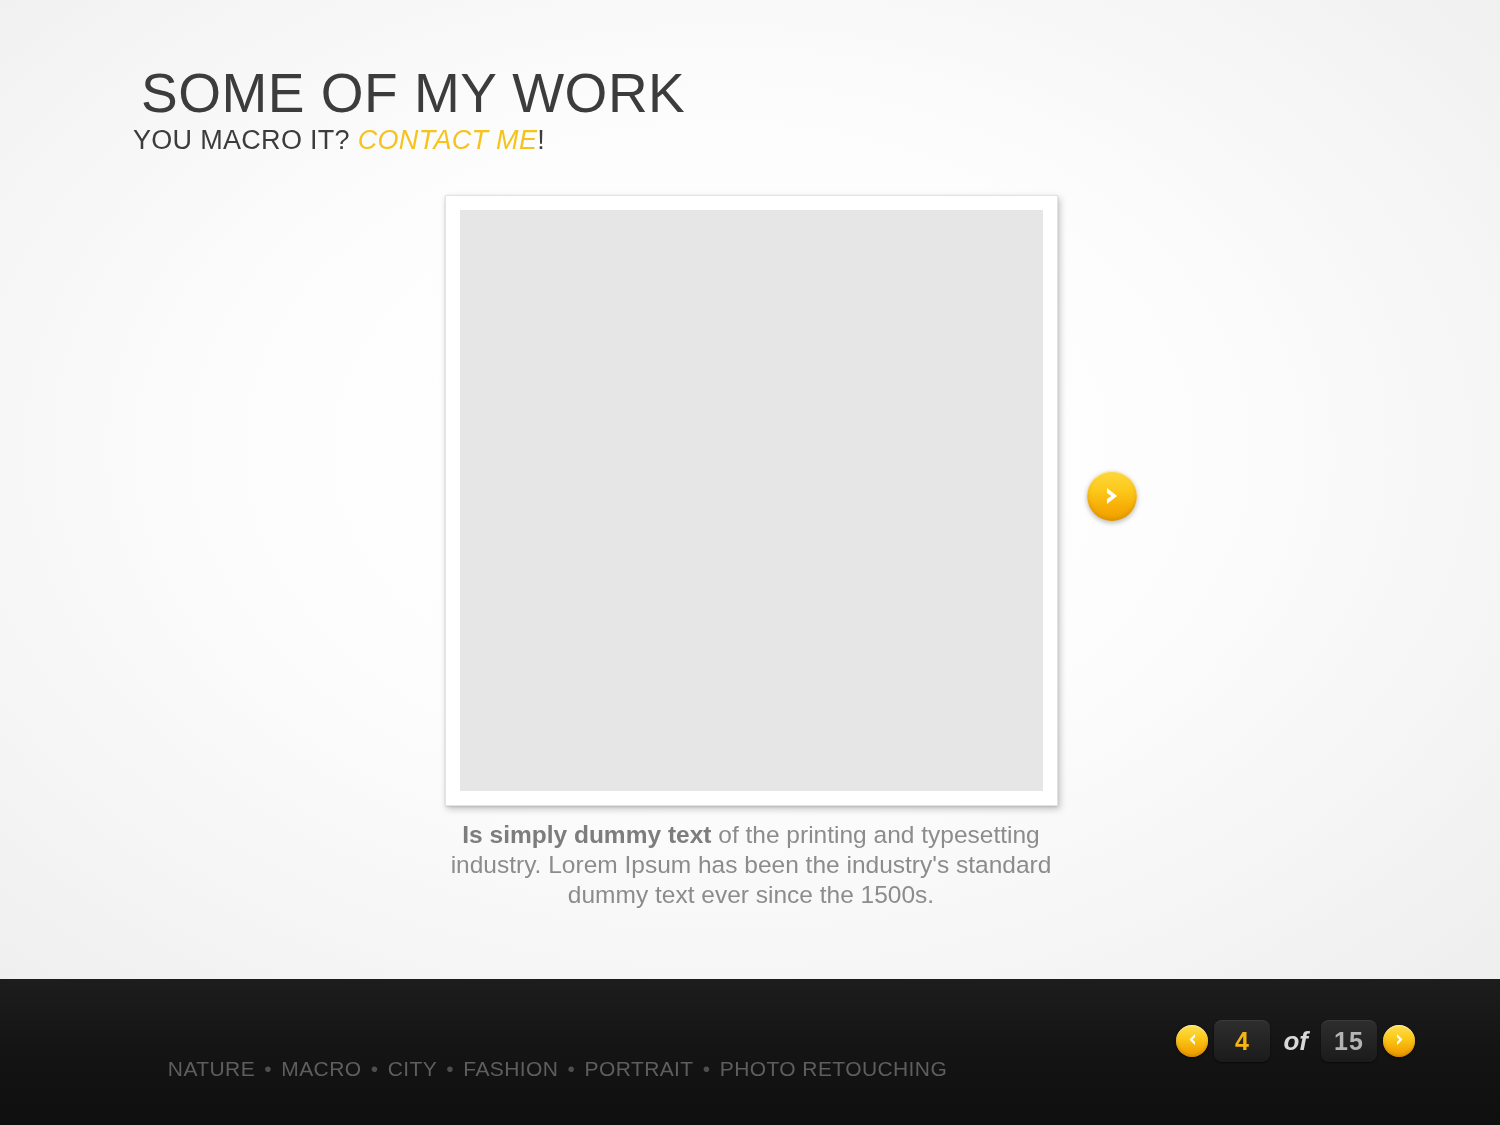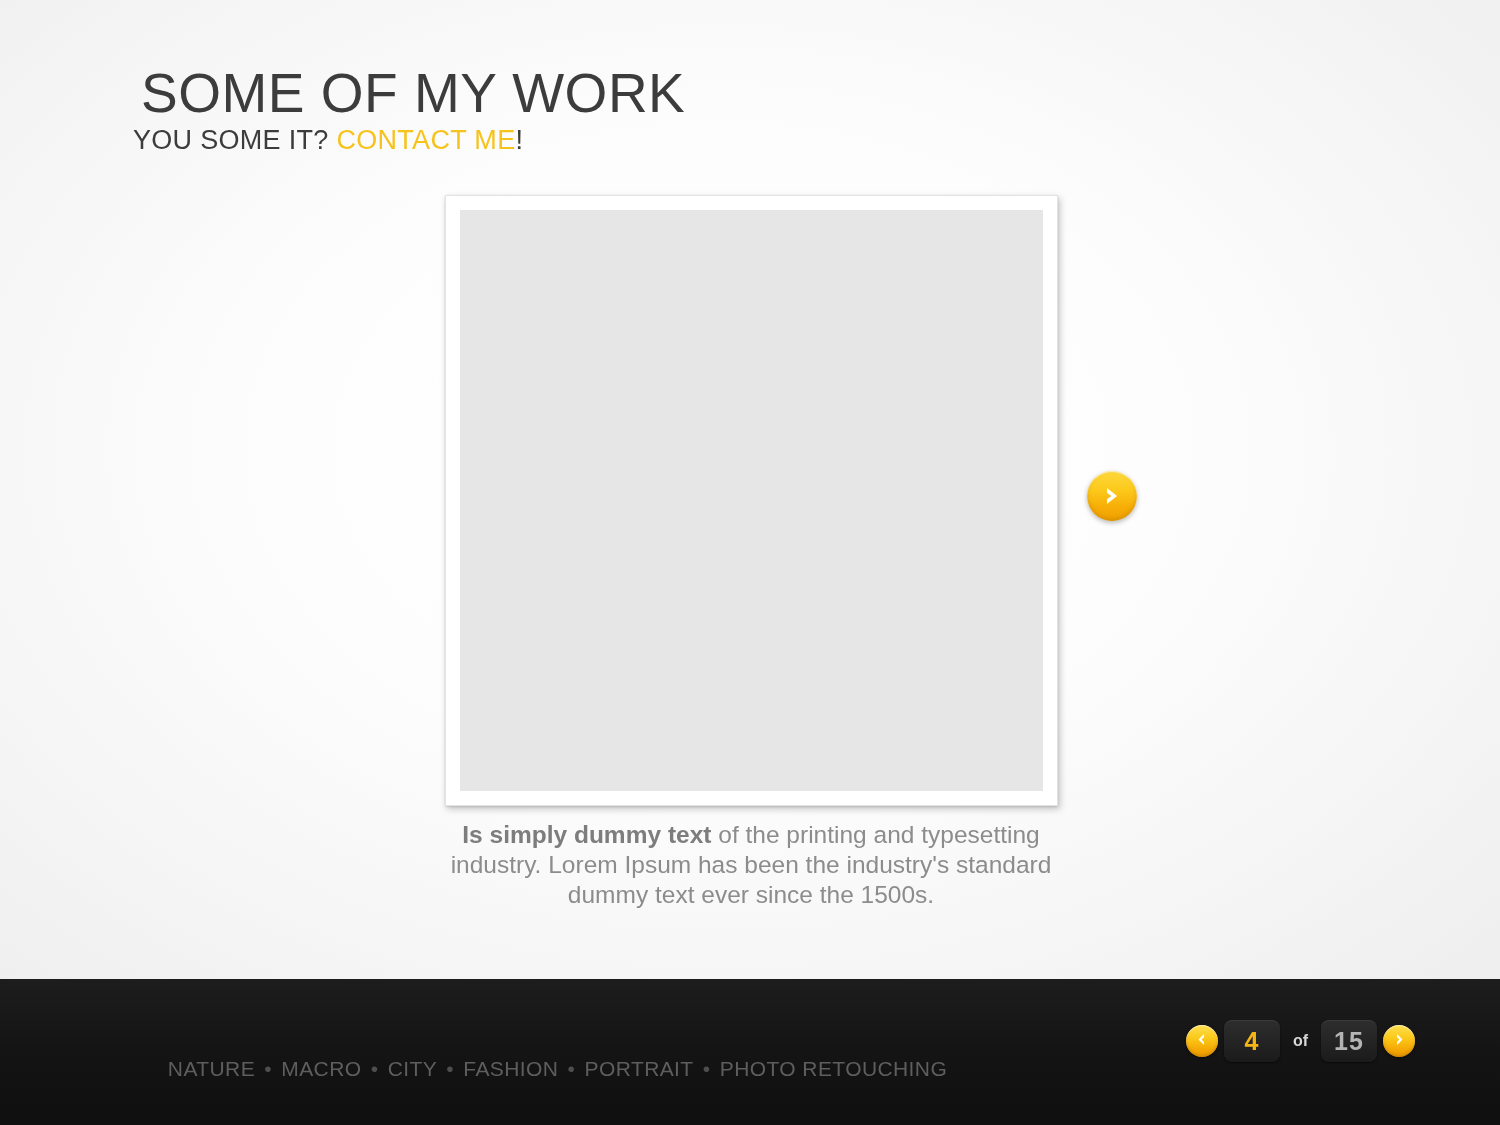--- a/index.html
+++ b/index.html
@@ -51,20 +51,21 @@
     line-height: 1.0;
     font-weight: 400;
     color: #3c3c3c;
     letter-spacing: 0.3px;
     white-space: nowrap;
   }
 
   .subtitle .contact-link {
     color: #f6c31c;
     text-decoration: none;
+    font-style: italic;
   }
 
   
   .photo-frame {
     position: absolute;
     left: 445px;
     top: 195px;
     width: 613px;
     height: 611px;
     background: #ffffff;
@@ -210,36 +211,37 @@
     font-size: 25px;
     font-weight: bold;
     letter-spacing: 1px;
     flex: none;
   }
 
   .pager-box.current { color: #f5b514; }
   .pager-box.total { color: #b4b4b4; }
 
   .pager-of {
-    font-size: 16px;
+    font-size: 26px;
     font-weight: bold;
+    font-style: italic;
     color: #d8d8d8;
     padding: 0 7px;
     flex: none;
   }
 </style>
 </head>
 <body>
 
 <div class="stage">
 
   <div class="header">
     <div class="title">SOME OF MY WORK</div>
     <div class="subtitle">
-      <span>YOU SOME IT? </span><a href="#" class="contact-link">CONTACT ME</a><span>!</span>
+      <span>YOU MACRO IT? </span><a href="#" class="contact-link">CONTACT ME</a><span>!</span>
     </div>
   </div>
 
   <div class="photo-frame">
     <div class="photo-placeholder"></div>
   </div>
 
   <button class="next-slide-button">
     <span>
       <svg width="20" height="24" viewBox="0 0 20 24" aria-hidden="true">

